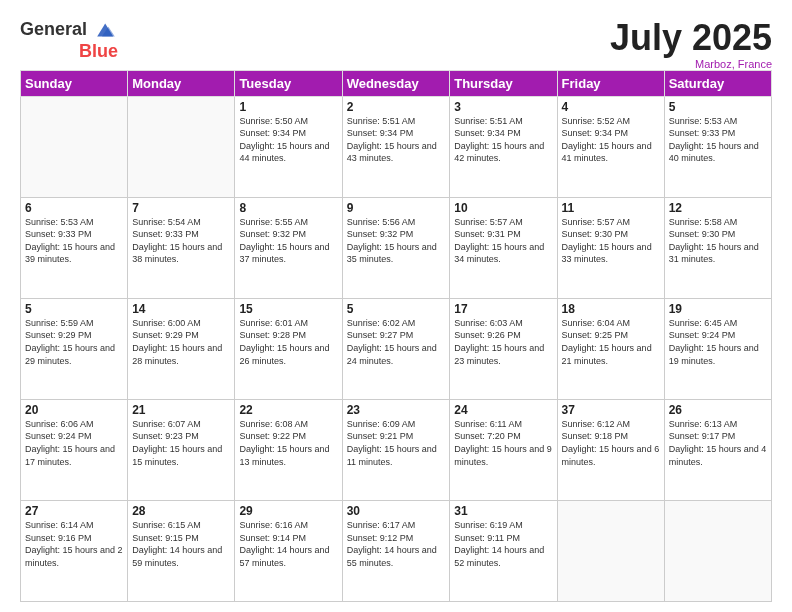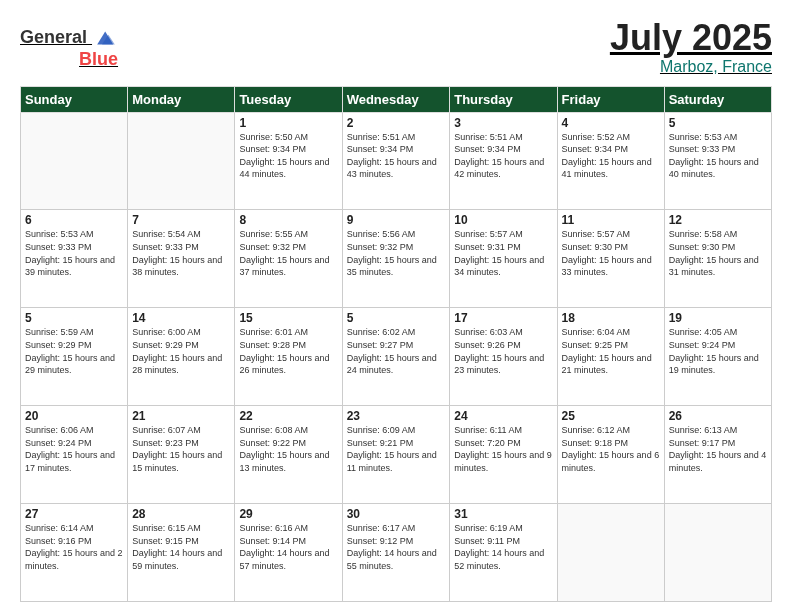--- a/index.html
+++ b/index.html
@@ -13,53 +13,51 @@
     .page {
       width: 792px;
       height: 612px;
       padding: 18px 20px 10px 20px;
       display: flex;
       flex-direction: column;
     }
     .header {
       display: flex;
       justify-content: space-between;
-      align-items: center;
-      margin-bottom: 10px;
-      text-decoration: underline;
+      align-items: flex-start;
     }
     .logo {
       display: flex;
       align-items: center;
       gap: 4px;
     }
     .logo-icon {
       width: 24px;
       height: 24px;
     }
     .title-block {
       text-align: right;
     }
     .month-title {
       font-size: 36px;
       font-weight: bold;
       color: #222;
       line-height: 1.1;
     }
     .location {
-      font-size: 16px;
-      color: #0f766e;
+      font-size: 11px;
+      color: #a21caf;
     }
     .calendar {
       width: 100%;
       border-collapse: collapse;
       flex: 1;
     }
     .calendar thead tr th {
-      background-color: #14532d;
+      background-color: #a21caf;
       color: #fff;
       font-size: 13px;
       font-weight: bold;
       padding: 5px 4px;
       text-align: left;
       border: 1px solid #ddd;
     }
     .calendar tbody tr td {
       vertical-align: top;
       border: 1px solid #ccc;
@@ -234,21 +232,21 @@
 Daylight: 15 hours and 23 minutes.</div>
           </td>
           <td>
             <span class="day-number">18</span>
             <div class="day-info" style="white-space: pre-line;">Sunrise: 6:04 AM
 Sunset: 9:25 PM
 Daylight: 15 hours and 21 minutes.</div>
           </td>
           <td>
             <span class="day-number">19</span>
-            <div class="day-info" style="white-space: pre-line;">Sunrise: 4:05 AM
+            <div class="day-info" style="white-space: pre-line;">Sunrise: 6:45 AM
 Sunset: 9:24 PM
 Daylight: 15 hours and 19 minutes.</div>
           </td>
         </tr>
         <tr class="row-even">
           <td>
             <span class="day-number">20</span>
             <div class="day-info" style="white-space: pre-line;">Sunrise: 6:06 AM
 Sunset: 9:24 PM
 Daylight: 15 hours and 17 minutes.</div>
@@ -271,21 +269,21 @@
 Sunset: 9:21 PM
 Daylight: 15 hours and 11 minutes.</div>
           </td>
           <td>
             <span class="day-number">24</span>
             <div class="day-info" style="white-space: pre-line;">Sunrise: 6:11 AM
 Sunset: 7:20 PM
 Daylight: 15 hours and 9 minutes.</div>
           </td>
           <td>
-            <span class="day-number">25</span>
+            <span class="day-number">37</span>
             <div class="day-info" style="white-space: pre-line;">Sunrise: 6:12 AM
 Sunset: 9:18 PM
 Daylight: 15 hours and 6 minutes.</div>
           </td>
           <td>
             <span class="day-number">26</span>
             <div class="day-info" style="white-space: pre-line;">Sunrise: 6:13 AM
 Sunset: 9:17 PM
 Daylight: 15 hours and 4 minutes.</div>
           </td>

